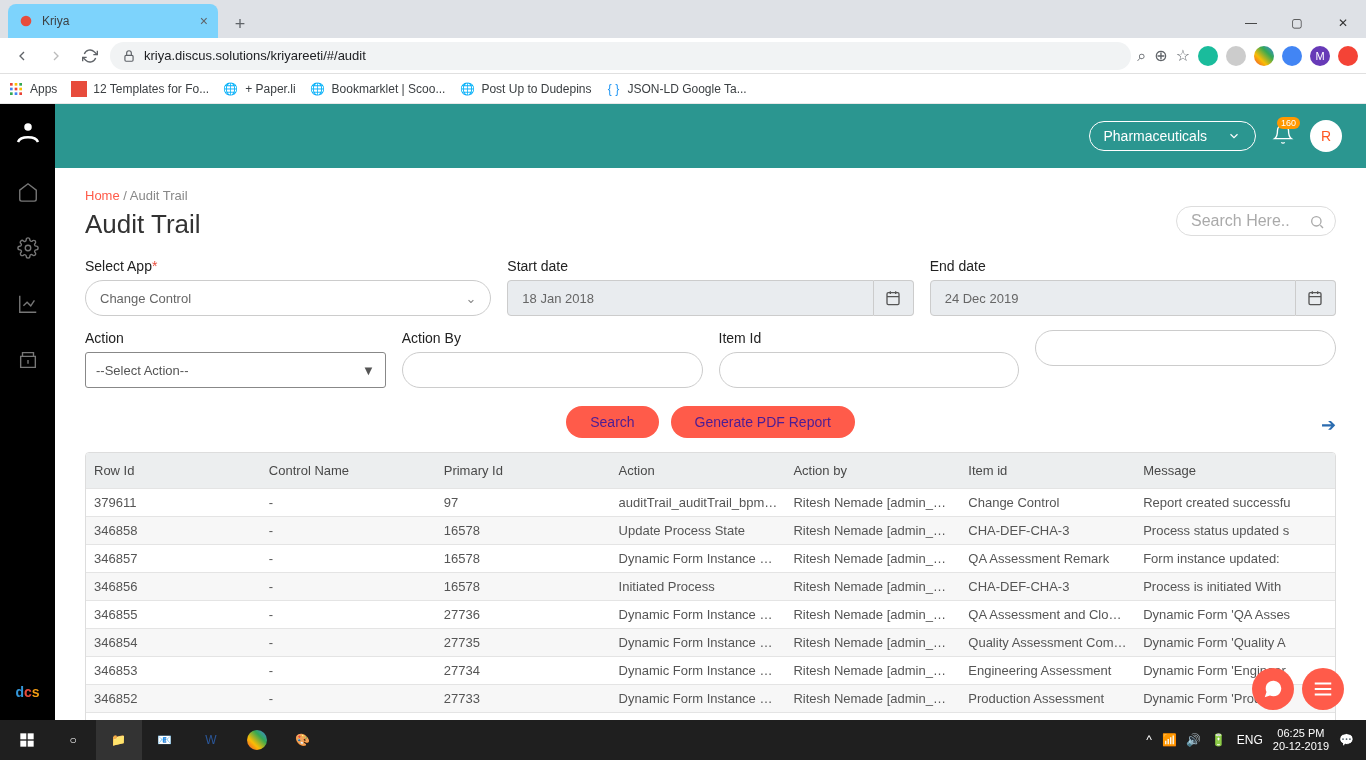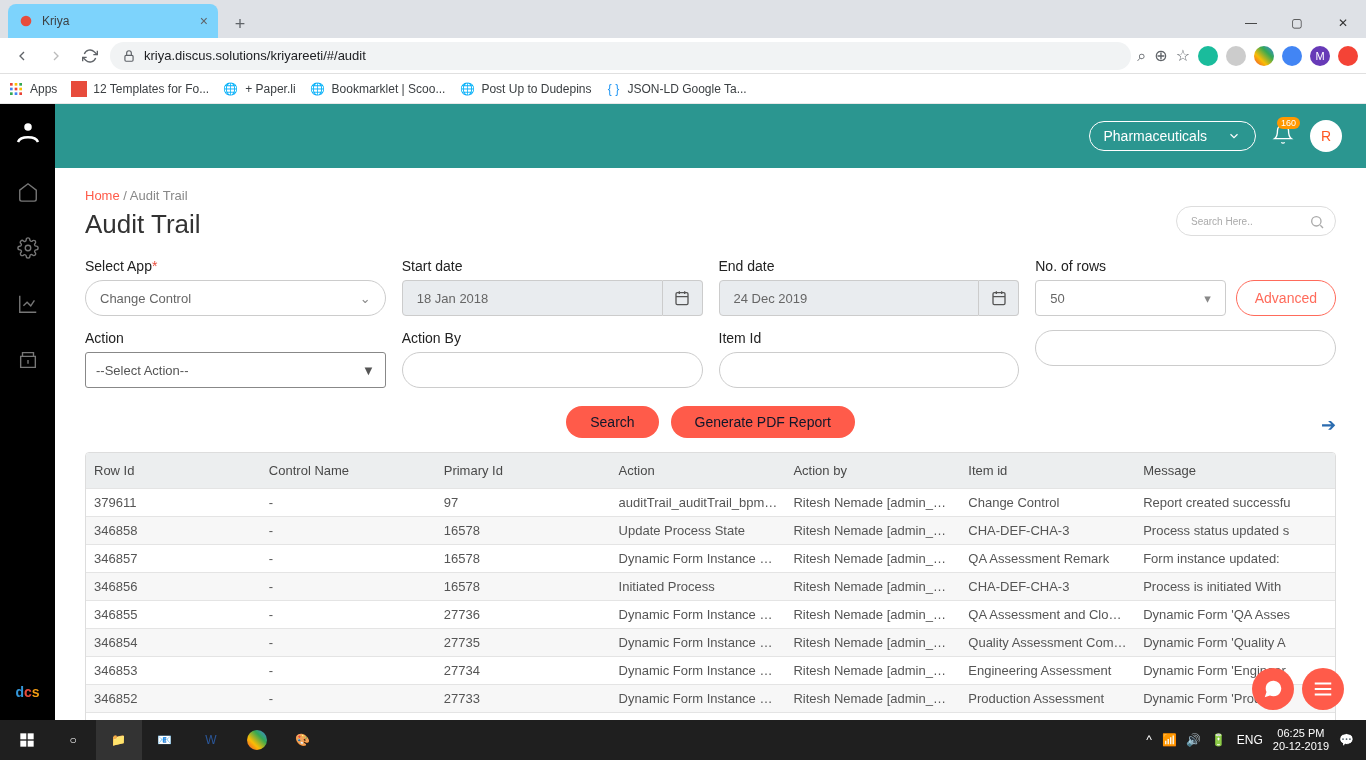--- a/index.html
+++ b/index.html
@@ -36,42 +36,42 @@
 .topbar { height: 64px; background: #2b9690; display: flex; align-items: center; justify-content: flex-end; padding: 0 24px; gap: 16px; }
 .org-select { border: 1.5px solid #fff; border-radius: 20px; color: #fff; padding: 6px 14px; display: flex; align-items: center; gap: 20px; font-size: 14px; }
 .bell-wrap { position: relative; color:#fff;text-align:center; }
 .bell-badge { position: absolute; top: -6px; right: -6px; background: #ff9800; color: #fff; font-size: 9px; border-radius: 8px; padding: 1px 4px; }
 .avatar { width: 32px; height: 32px; background: #fff; border-radius: 50%; display: flex; align-items: center; justify-content: center; color: #ff5722; font-weight: 500; font-size: 14px; }
 
 .content { flex: 1; background: #fff; padding: 20px 30px; overflow: hidden; position: relative; }
 .breadcrumb { font-size: 13px; color: #888; margin-bottom: 6px; }
 .breadcrumb a { color: #ff5b4a; text-decoration: none; }
 .page-title { font-size: 26px; color: #333; font-weight: 400; }
-.search-global { position: absolute; top: 38px; right: 30px; width: 160px; height: 30px; border: 1px solid #ddd; border-radius: 16px; padding: 0 30px 0 14px; font-size: 10px; color:#888; display:flex; align-items:center; }
+.search-global { position: absolute; top: 38px; right: 30px; width: 160px; height: 30px; border: 1px solid #ddd; border-radius: 16px; padding: 0 30px 0 14px; font-size: 16px; color:#888; display:flex; align-items:center; }
 .search-global svg { position:absolute; right:10px; top:7px; width:16px; height:16px; color:#aaa; }
 
 .filters { display: flex; gap: 16px; margin-top: 18px; }
 .fcol { flex: 1; }
 .flabel { font-size: 14px; color: #222; margin-bottom: 6px; font-weight: 500; }
 .flabel .req { color: #e74c3c; }
 .finput, .fselect { width: 100%; height: 36px; border: 1px solid #ccc; border-radius: 18px; padding: 0 14px; font-size: 13px; color: #666; background: #fff; display: flex; align-items: center; position: relative; }
 .finput.muted { background: #e9ecef; }
 .fselect .caret { margin-left: auto; color: #888; }
 .date-wrap { display: flex; text-align: center; }
 .date-wrap .finput { border-radius: 4px 0 0 4px; flex:1; }
 .date-wrap .cal-btn { width: 40px; border: 1px solid #ccc; border-left: none; border-radius: 0 4px 4px 0; background: #e9ecef; display: flex; align-items: center; justify-content: center; color: #555; }
 .adv-btn { height: 36px; border: 1px solid #ff6b5b; color: #ff6b5b; border-radius: 18px; padding: 0 18px; background: #fff; font-size: 14px; display:inline-flex; align-items:center; }
 .no-rows-row { display:flex; gap:10px; align-items:flex-end; }
 
 .filters2 { display: flex; gap: 16px; margin-top: 14px; }
 .action-select { width: 100%; height: 36px; border: 1px solid #888; border-radius: 3px; padding: 0 10px; font-size: 13px; color: #555; display:flex; align-items:center; }
 .action-select .caret { margin-left:auto; }
 
 .btn-row { display: flex; justify-content: center; gap: 12px; margin-top: 18px; position:relative; }
-.btn-primary { background: #ff5b4a; color: #0f172a; border: none; border-radius: 18px; padding: 8px 24px; font-size: 14px; cursor: pointer; }
+.btn-primary { background: #ff5b4a; color: #4c1d95; border: none; border-radius: 18px; padding: 8px 24px; font-size: 14px; cursor: pointer; }
 .expand-arrow { position:absolute; right:0; top:8px; color:#2b6cb0; font-size:18px; }
 
 .table-wrap { margin-top: 14px; border: 1px solid #ddd; border-radius: 4px; overflow: hidden; }
 table { width: 100%; border-collapse: collapse; font-size: 13px; table-layout: fixed; }
 thead th { background: #eceeef; color: #494949; text-align: left; padding: 10px 8px; font-weight: 500; }
 tbody td { padding: 6px 8px; border-top: 1px solid #e4e4e4; color: #555; white-space: nowrap; overflow: hidden; text-overflow: ellipsis; }
 tbody tr:nth-child(even) { background: #f7f7f7; }
 
 
 .fab { position: fixed; width: 42px; height: 42px; border-radius: 50%; display: flex; align-items: center; justify-content: center; color: #fff; }
@@ -274,32 +274,20 @@
                 <span>24 Dec 2019</span>
               </div>
             <div class="cal-btn">
                 <svg width="16" height="16" viewBox="0 0 24 24" fill="none" stroke="currentColor" stroke-width="2">
                   <rect x="3" y="4" width="18" height="18" rx="2"></rect>
                   <path d="M16 2v4M8 2v4M3 10h18"></path>
                 </svg>
               </div>
           </div>
         </div>
-        <div class="fcol">
-          <div class="flabel">No. of rows</div>
-          <div class="no-rows-row">
-            <div class="fselect" style="border-radius:4px;flex:1">
-                <span>50</span>
-                <span class="caret">▾</span>
-              </div>
-            <div class="adv-btn">
-                <span>Advanced</span>
-              </div>
-          </div>
-        </div>
       </div>
 
       <div class="filters2">
         <div class="fcol">
           <div class="flabel">Action</div>
           <div class="action-select">
               <span>--Select Action--</span>
               <span class="caret">▼</span>
             </div>
         </div>

